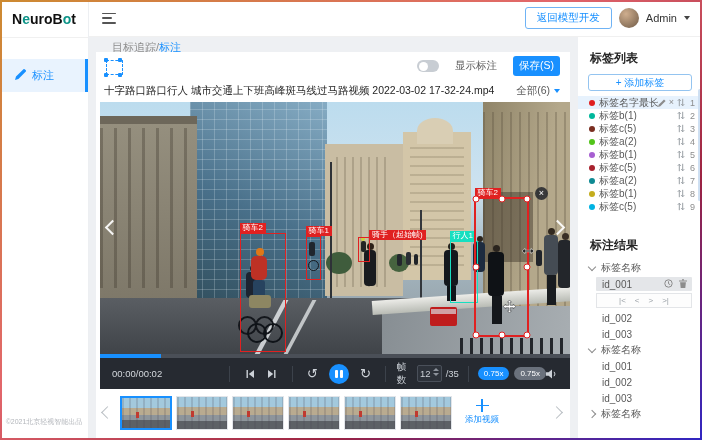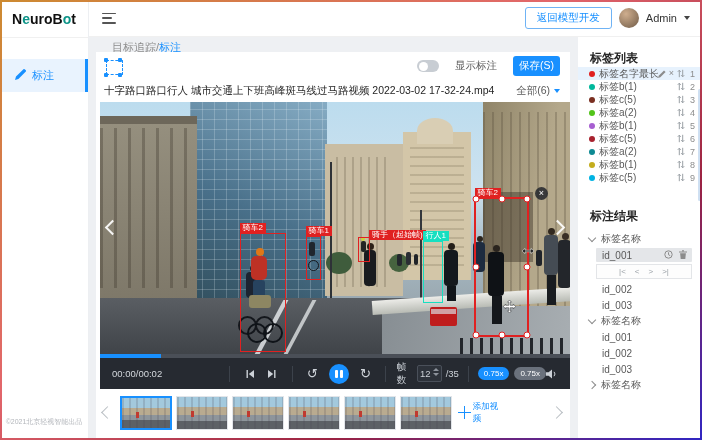--- a/index.html
+++ b/index.html
@@ -91,21 +91,21 @@
   .strip-ch{width:8px;height:8px;border-left:1.5px solid #b8bdc2;border-bottom:1.5px solid #b8bdc2;cursor:pointer;flex:none}
   .strip-ch.left{transform:rotate(45deg)}
   .strip-ch.right{transform:rotate(225deg);margin-left:auto;margin-right:2px}
   #thumbs{display:flex;gap:4px;margin-left:8px}
   .thumb{width:52px;height:34px;border:1px solid #e2e5e9;box-sizing:border-box;position:relative;background:#fff;cursor:pointer;flex:none}
   .thumb.selected{border:2px solid #1890ff}
   .thumb-art{position:absolute;inset:0;background:
     repeating-linear-gradient(90deg,rgba(70,65,80,.18) 0 2px,transparent 2px 7px),
     linear-gradient(180deg,#a3c9dd 0 32%,#b9ab90 32% 56%,#8e959b 56% 74%,#5d6166 74% 100%)}
   .thumb-art::after{content:"";position:absolute;left:14px;top:14px;width:3px;height:6px;background:#c03a30}
-  .add-tile{width:48px;height:38px;margin-left:6px;display:flex;flex-direction:row;align-items:center;justify-content:center;color:#1890ff;cursor:pointer;gap:2px}
+  .add-tile{width:48px;height:38px;margin-left:6px;display:flex;flex-direction:column;align-items:center;justify-content:center;color:#1890ff;cursor:pointer;gap:2px}
   .plus{position:relative;width:13px;height:13px}
   .plus::before,.plus::after{content:"";position:absolute;background:#1890ff}
   .plus::before{left:5.75px;top:0;width:1.5px;height:13px}
   .plus::after{left:0;top:5.75px;width:13px;height:1.5px}
   .add-label-text{font-size:8.5px}
 
   
   .rpanel{position:absolute;left:578px;top:37px;width:124px;height:403px;background:#fff;z-index:3;box-sizing:border-box}
   .panel-title{margin:13px 0 0 12px;font-size:12px;color:#262626;font-weight:bold}
   .add-label-btn{display:block;margin:7px auto 5px;width:104px;height:17px;border:1px solid #94c4f0;border-radius:3px;background:#fff;color:#1890ff;font-size:10px;cursor:pointer;font-family:inherit;padding:0}
@@ -252,21 +252,21 @@
       <div class="boxes" id="boxes">
           <div class="abox" style="left: 140px; top: 131px; width: 46px; height: 119px; border-color: rgb(224, 33, 33);">
             <div class="abox-label" style="background: rgb(224, 33, 33); left: -1.5px; top: -11px;">骑车2</div>
           </div>
           <div class="abox" style="left: 206px; top: 134px; width: 15px; height: 44px; border-color: rgb(224, 33, 33);">
             <div class="abox-label" style="background: rgb(224, 33, 33); left: -1.5px; top: -11px; text-align: center;">骑车1</div>
           </div>
           <div class="abox" style="left: 258px; top: 135px; width: 12px; height: 25px; border-color: rgb(224, 33, 33);">
             <div class="abox-label" style="background: rgb(224, 33, 33); left: 10px; top: -8px;">骑手（起始帧)</div>
           </div>
-          <div class="abox" style="left: 323px; top: 139px; width: 20px; height: 62px; border-color: rgb(23, 223, 192);">
+          <div class="abox" style="left: 350px; top: 139px; width: 28px; height: 62px; border-color: rgb(23, 223, 192);">
             <div class="abox-label" style="background: rgb(23, 223, 192); left: -1.5px; top: -11px;">行人1</div>
           </div>
           <div class="abox sel" style="left: 374px; top: 95px; width: 55px; height: 140px; border-color: rgb(224, 33, 33);">
             <div class="abox-label" style="background: rgb(224, 33, 33); left: -1.5px; top: -11px;">骑车2</div>
             <div class="handle" style="left: 0%; top: 0%; border-color: rgb(224, 33, 33);"></div>
             <div class="handle" style="left: 50%; top: 0%; border-color: rgb(224, 33, 33);"></div>
             <div class="handle" style="left: 100%; top: 0%; border-color: rgb(224, 33, 33);"></div>
             <div class="handle" style="left: 0%; top: 50%; border-color: rgb(224, 33, 33);"></div>
             <div class="handle" style="left: 100%; top: 50%; border-color: rgb(224, 33, 33);"></div>
             <div class="handle" style="left: 0%; top: 100%; border-color: rgb(224, 33, 33);"></div>
@@ -355,20 +355,21 @@
       <div class="add-tile">
         <span class="plus"></span>
         <span class="add-label-text">添加视频</span>
       </div>
       <span class="strip-ch right"></span>
     </div>
   </section>
 
   <aside class="rpanel">
     <div class="panel-title">标签列表</div>
+    <button class="add-label-btn">+ 添加标签</button>
     <div id="labelList">
         <div class="label-row selected">
           <div class="dot" style="background: rgb(224, 31, 31);"></div>
           <div class="lname">标签名字最长数...</div>
           <div class="lic">
             <div class="lic-edit">
               <svg width="8" height="8" viewBox="0 0 8 8">
                 <path d="M0 8l.7-2.3L6 .4l1.6 1.6L2.3 7.3z" fill="#8c8c8c"></path>
               </svg>
             </div>

